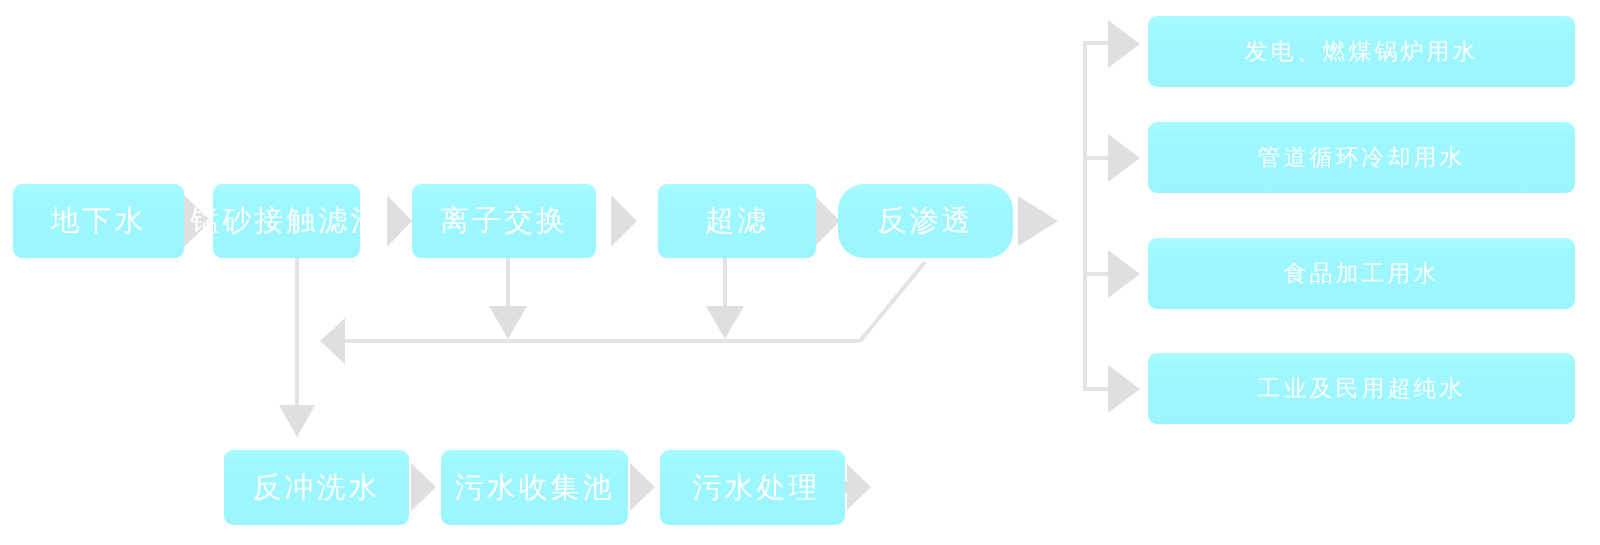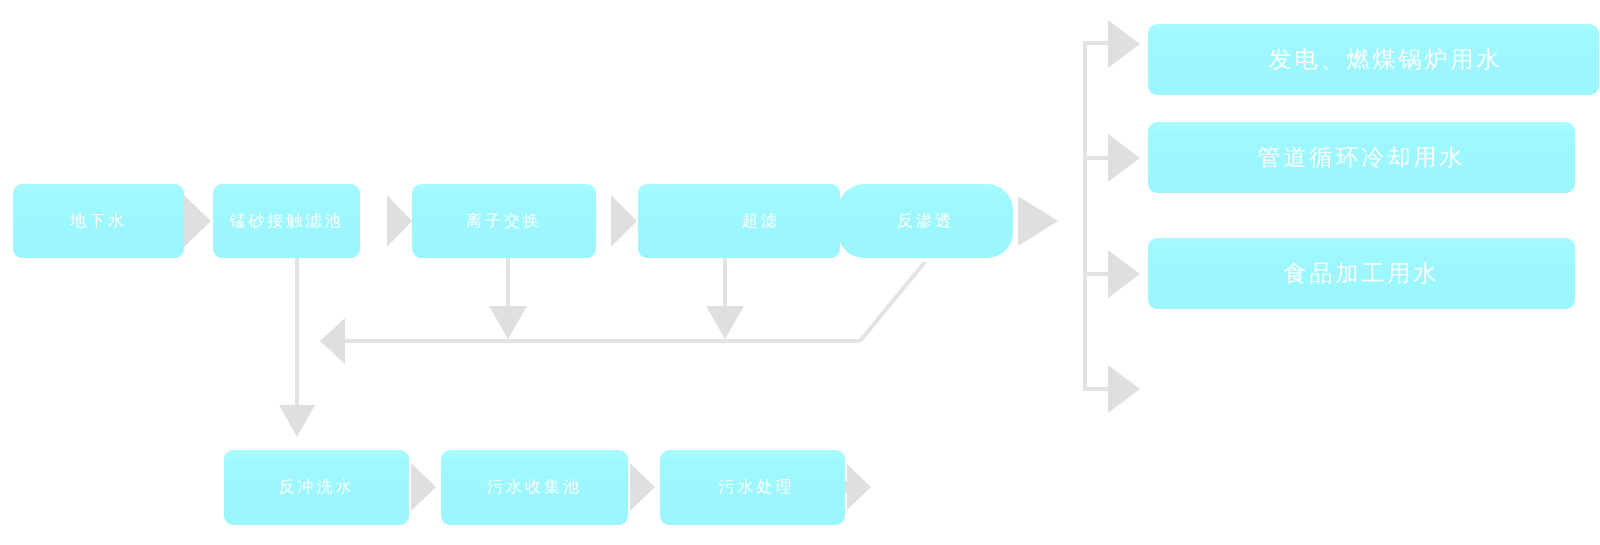--- a/index.html
+++ b/index.html
@@ -22,36 +22,36 @@
     height: 545px;
   }
   .node {
     position: absolute;
     background: linear-gradient(180deg, #a8fbff 0%, #9ff8ff 18%, #9af5fd 100%);
     border-radius: 9px;
     color: #ffffff;
     display: flex;
     align-items: center;
     justify-content: center;
-    font-size: 16px;
+    font-size: 29px;
     letter-spacing: 3px;
     text-align: center;
     white-space: nowrap;
   }
   .node.main   { top: 184px; height: 74px; }
   .node.out    { left: 1148px; width: 427px; height: 71px; font-size: 23px; }
   .node.waste  { top: 450px; height: 75px; }
 
   .n-groundwater { left: 13px;  width: 171px; }
   .n-manganese   { left: 213px; width: 147px; }
   .n-ion         { left: 412px; width: 184px; }
-  .n-uf          { left: 638px; width: 158px; padding-left: 44px; }
+  .n-uf          { left: 658px; width: 158px; }
   .n-ro          { left: 838px; width: 175px; border-radius: 26px; }
 
-  .n-out1 { top: 24px; padding-left: 24px;   }
+  .n-out1 { top: 16px;   }
   .n-out2 { top: 122px; }
   .n-out3 { top: 238px; }
   .n-out4 { top: 353px; }
 
   .n-backwash  { left: 224px; width: 185px; }
   .n-collect   { left: 441px; width: 187px; text-align: right; }
   .n-treat     { left: 660px; width: 177px; padding-left: 8px; }
 </style>
 </head>
 <body>
@@ -103,18 +103,19 @@
 
   <div class="node main n-groundwater">地下水</div>
   <div class="node main n-manganese">锰砂接触滤池</div>
   <div class="node main n-ion">离子交换</div>
   <div class="node main n-uf">超滤</div>
   <div class="node main n-ro">反渗透</div>
 
   <div class="node out n-out1">发电、燃煤锅炉用水</div>
   <div class="node out n-out2">管道循环冷却用水</div>
   <div class="node out n-out3">食品加工用水</div>
+  <div class="node out n-out4">工业及民用超纯水</div>
 
   <div class="node waste n-backwash">反冲洗水</div>
   <div class="node waste n-collect">污水收集池</div>
   <div class="node waste n-treat">污水处理</div>
 
 </div>
 
 </body></html>

